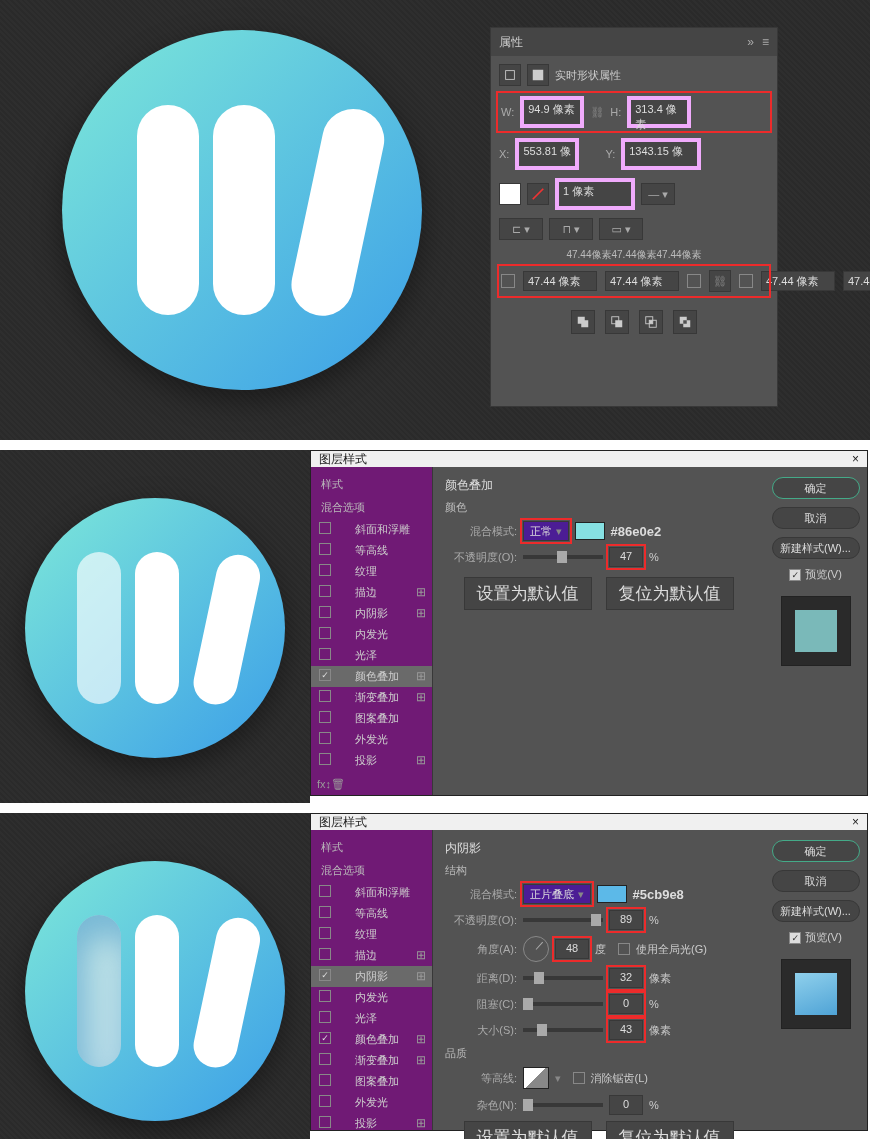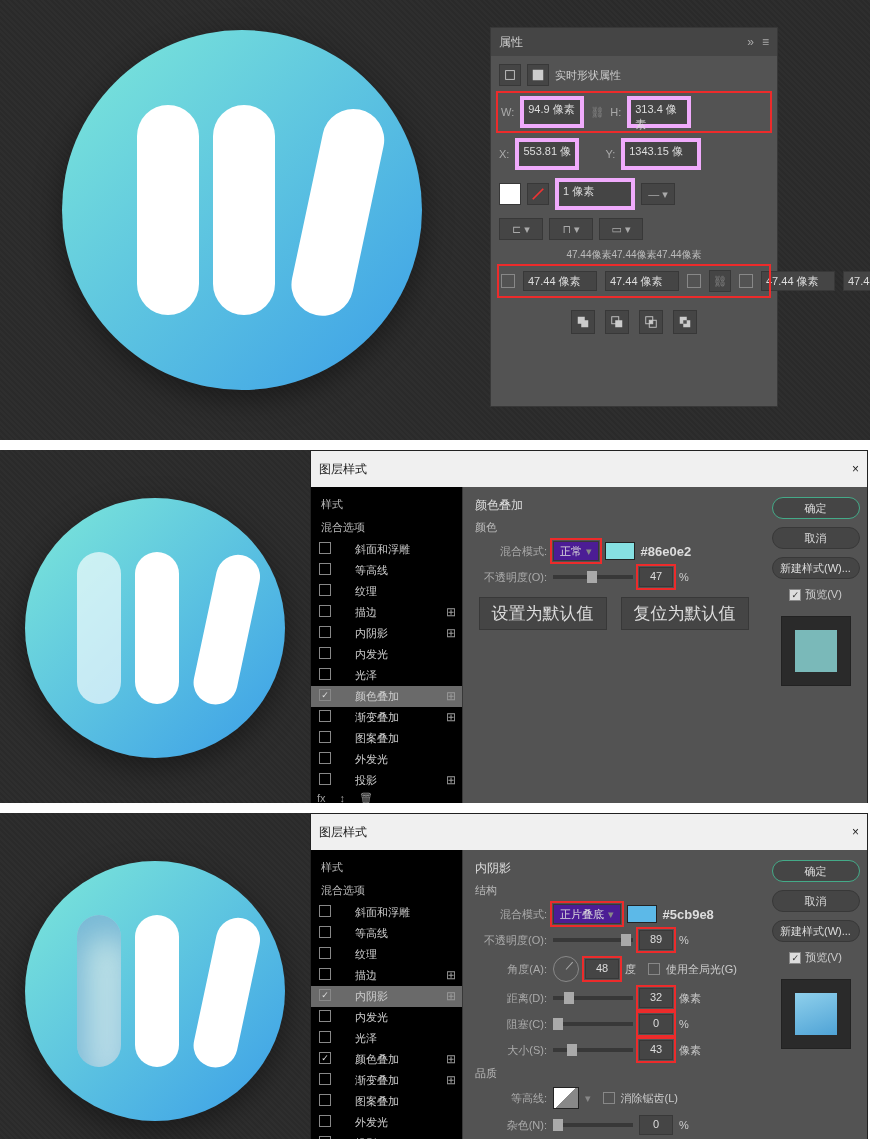--- a/index.html
+++ b/index.html
@@ -45,31 +45,31 @@
 .corners-box { display: flex; gap: 8px; outline: 2px solid #ed2b2b; padding: 4px 2px; }
 .corner-row { display: flex; align-items: center; gap: 8px; justify-content: center; }
 .corner-chk { width: 14px; height: 14px; border: 1px solid #888; }
 .corner-input { background: #454545; border: 1px solid #383838; color: #ddd; padding: 2px 4px; font-size: 11px; width: 74px; height: 20px; }
 
 .align-row { display: flex; gap: 10px; justify-content: center; margin-top: 14px; }
 .align-btn { width: 24px; height: 24px; background: #454545; border: 1px solid #383838; display: flex; align-items: center; justify-content: center; }
 
 
 .ls-dialog { position: absolute; left: 310px; top: 10px; width: 558px; background: #535353; border: 1px solid #222; }
-.ls-titlebar { height: 36px; background: #f0f0f0; color: #222; display: flex; align-items: center; padding: 0 8px; font-size: 12px; }
+.ls-titlebar { height: 16px; background: #f0f0f0; color: #222; display: flex; align-items: center; padding: 0 8px; font-size: 12px; }
 .ls-titlebar .spacer { flex: 1; }
 .ls-body { display: flex; height: 328px; }
 .ls-body.h300 { height: 300px; }
-.ls-left { width: 152px; background: #000000; border-right: 1px solid #383838; font-size: 11px; color: #ccc; padding-top: 6px; position: relative; }
+.ls-left { width: 122px; background: #701a75; border-right: 1px solid #383838; font-size: 11px; color: #ccc; padding-top: 6px; position: relative; }
 .ls-left-hdr { padding: 4px 10px; font-size: 11px; color: #bbb; }
 .ls-item { display: flex; padding: 3px 8px; gap: 24px; position: relative; }
 .ls-item .chk { width: 12px; height: 12px; border: 1px solid #888; display: inline-flex; align-items: center; justify-content: center; font-size: 9px; color: #ddd; }
 .ls-item.active { background: #6a6a6a; }
 .ls-item .plus { position: absolute; right: 6px; color: #999; font-size: 12px; }
-.ls-fx { position: absolute; bottom: 10px; left: 6px; color: #999; font-size: 11px; display: flex; gap: 14px; }
+.ls-fx { position: absolute; bottom: 4px; left: 6px; color: #999; font-size: 11px; display: flex; gap: 0; }
 
 .ls-mid { flex: 1; padding: 10px 12px; font-size: 11px; color: #ccc; }
 .ls-mid-title { font-size: 12px; color: #ddd; margin-bottom: 6px; }
 .ls-sub { color: #bbb; margin-bottom: 6px; }
 .form-row { display: flex; align-items: center; gap: 6px; margin-bottom: 6px; }
 .form-row .flabel { text-align: right; width: 72px; color: #aaa; }
 .sel { background: #4c1d95; border: 1px solid #383838; color: #ddd; padding: 2px 6px; font-size: 11px; height: 20px; display: flex; align-items: center; gap: 4px; }
 .num-input { background: #454545; border: 1px solid #383838; color: #ddd; padding: 2px 4px; font-size: 11px; width: 34px; height: 20px; text-align: center; }
 .swatch { width: 30px; height: 18px; border: 1px solid #222; display: inline-block; }
 .hex { color: #ddd; font-size: 13px; font-weight: bold; }

